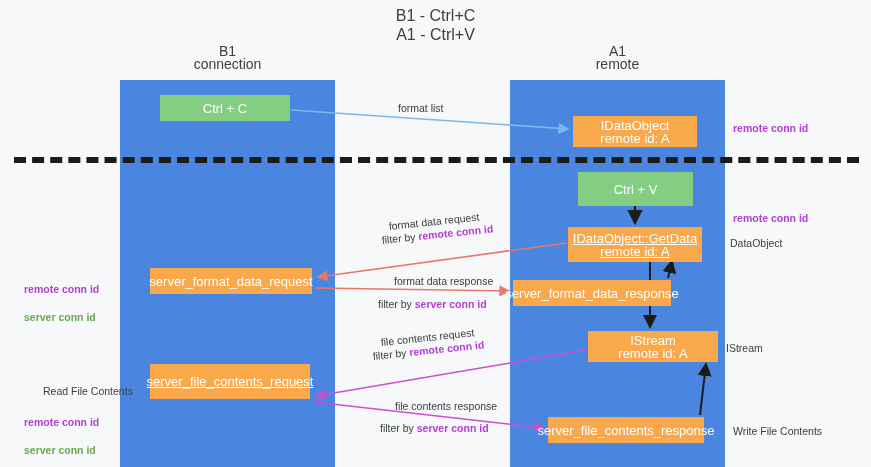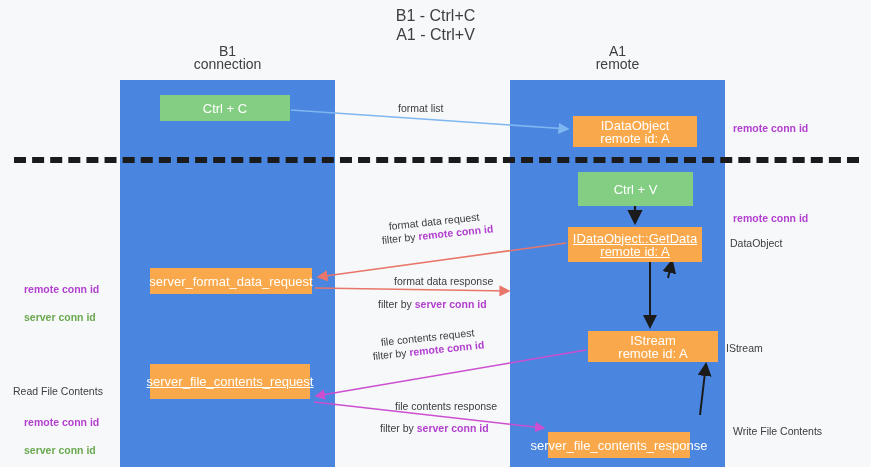--- a/index.html
+++ b/index.html
@@ -46,36 +46,36 @@
   .green{background:#84ce84;}
 
   .n-ctrlc{left:160px;top:95px;width:130px;height:26px;}
   .n-idataobject{left:573px;top:116px;width:124px;height:31px;}
   .n-ctrlv{left:578px;top:172px;width:115px;height:34px;}
   .n-getdata{left:568px;top:227px;width:134px;height:35px;text-decoration:underline;}
   .n-sfdreq{left:150px;top:268px;width:162px;height:26px;}
   .n-sfdres{left:513px;top:280px;width:158px;height:26px;}
   .n-istream{left:588px;top:331px;width:130px;height:31px;}
   .n-sfcreq{left:150px;top:364px;width:160px;height:35px;text-decoration:underline;}
-  .n-sfcres{left:548px;top:417px;width:142px;height:26px;margin-top:15px;}
+  .n-sfcres{left:548px;top:417px;width:156px;height:26px;}
 
   
   .anno{
     position:absolute;font-size:10.5px;line-height:14px;color:#3c4043;
     white-space:pre-line;
   }
   .purple{color:#b23fcf;}
   .green-t{color:#6aa84f;}
   .a-remote1{left:733px;top:121px;font-weight:bold;}
   .a-remote2{left:733px;top:211px;font-weight:bold;}
   .a-dataobject{left:730px;top:236px;}
   .a-istream{left:726px;top:341px;}
   .a-writefile{left:733px;top:424px;}
   .a-left-mid{left:24px;top:268px;font-weight:bold;}
-  .a-readfile{left:13px;top:384px;}
+  .a-readfile{left:43px;top:384px;}
   .a-left-low{left:24px;top:401px;font-weight:bold;}
 
   
   .elabel{
     position:absolute;font-size:10.5px;line-height:14px;color:#3c4043;
     white-space:nowrap;
   }
   .elabel b{font-weight:bold;}
   .l-formatlist{left:398px;top:101px;}
   .l-fdreq{left:388px;top:219px;transform:rotate(-6deg);transform-origin:left top;}
@@ -142,20 +142,21 @@
 
   <div class="divider"></div>
 
   <div class="node green n-ctrlc">Ctrl + C</div>
   <div class="node orange n-idataobject">IDataObject
 remote id: A</div>
   <div class="node green n-ctrlv">Ctrl + V</div>
   <div class="node orange n-getdata">IDataObject::GetData
 remote id: A</div>
   <div class="node orange n-sfdreq">server_format_data_request</div>
+  <div class="node orange n-sfdres">server_format_data_response</div>
   <div class="node orange n-istream">IStream
 remote id: A</div>
   <div class="node orange n-sfcreq">server_file_contents_request</div>
   <div class="node orange n-sfcres">server_file_contents_response</div>
 
   <div class="anno a-remote1 purple">remote conn id</div>
   <div class="anno a-remote2 purple">remote conn id</div>
   <div class="anno a-dataobject">DataObject</div>
   <div class="anno a-istream">IStream</div>
   <div class="anno a-writefile">Write File Contents</div>

